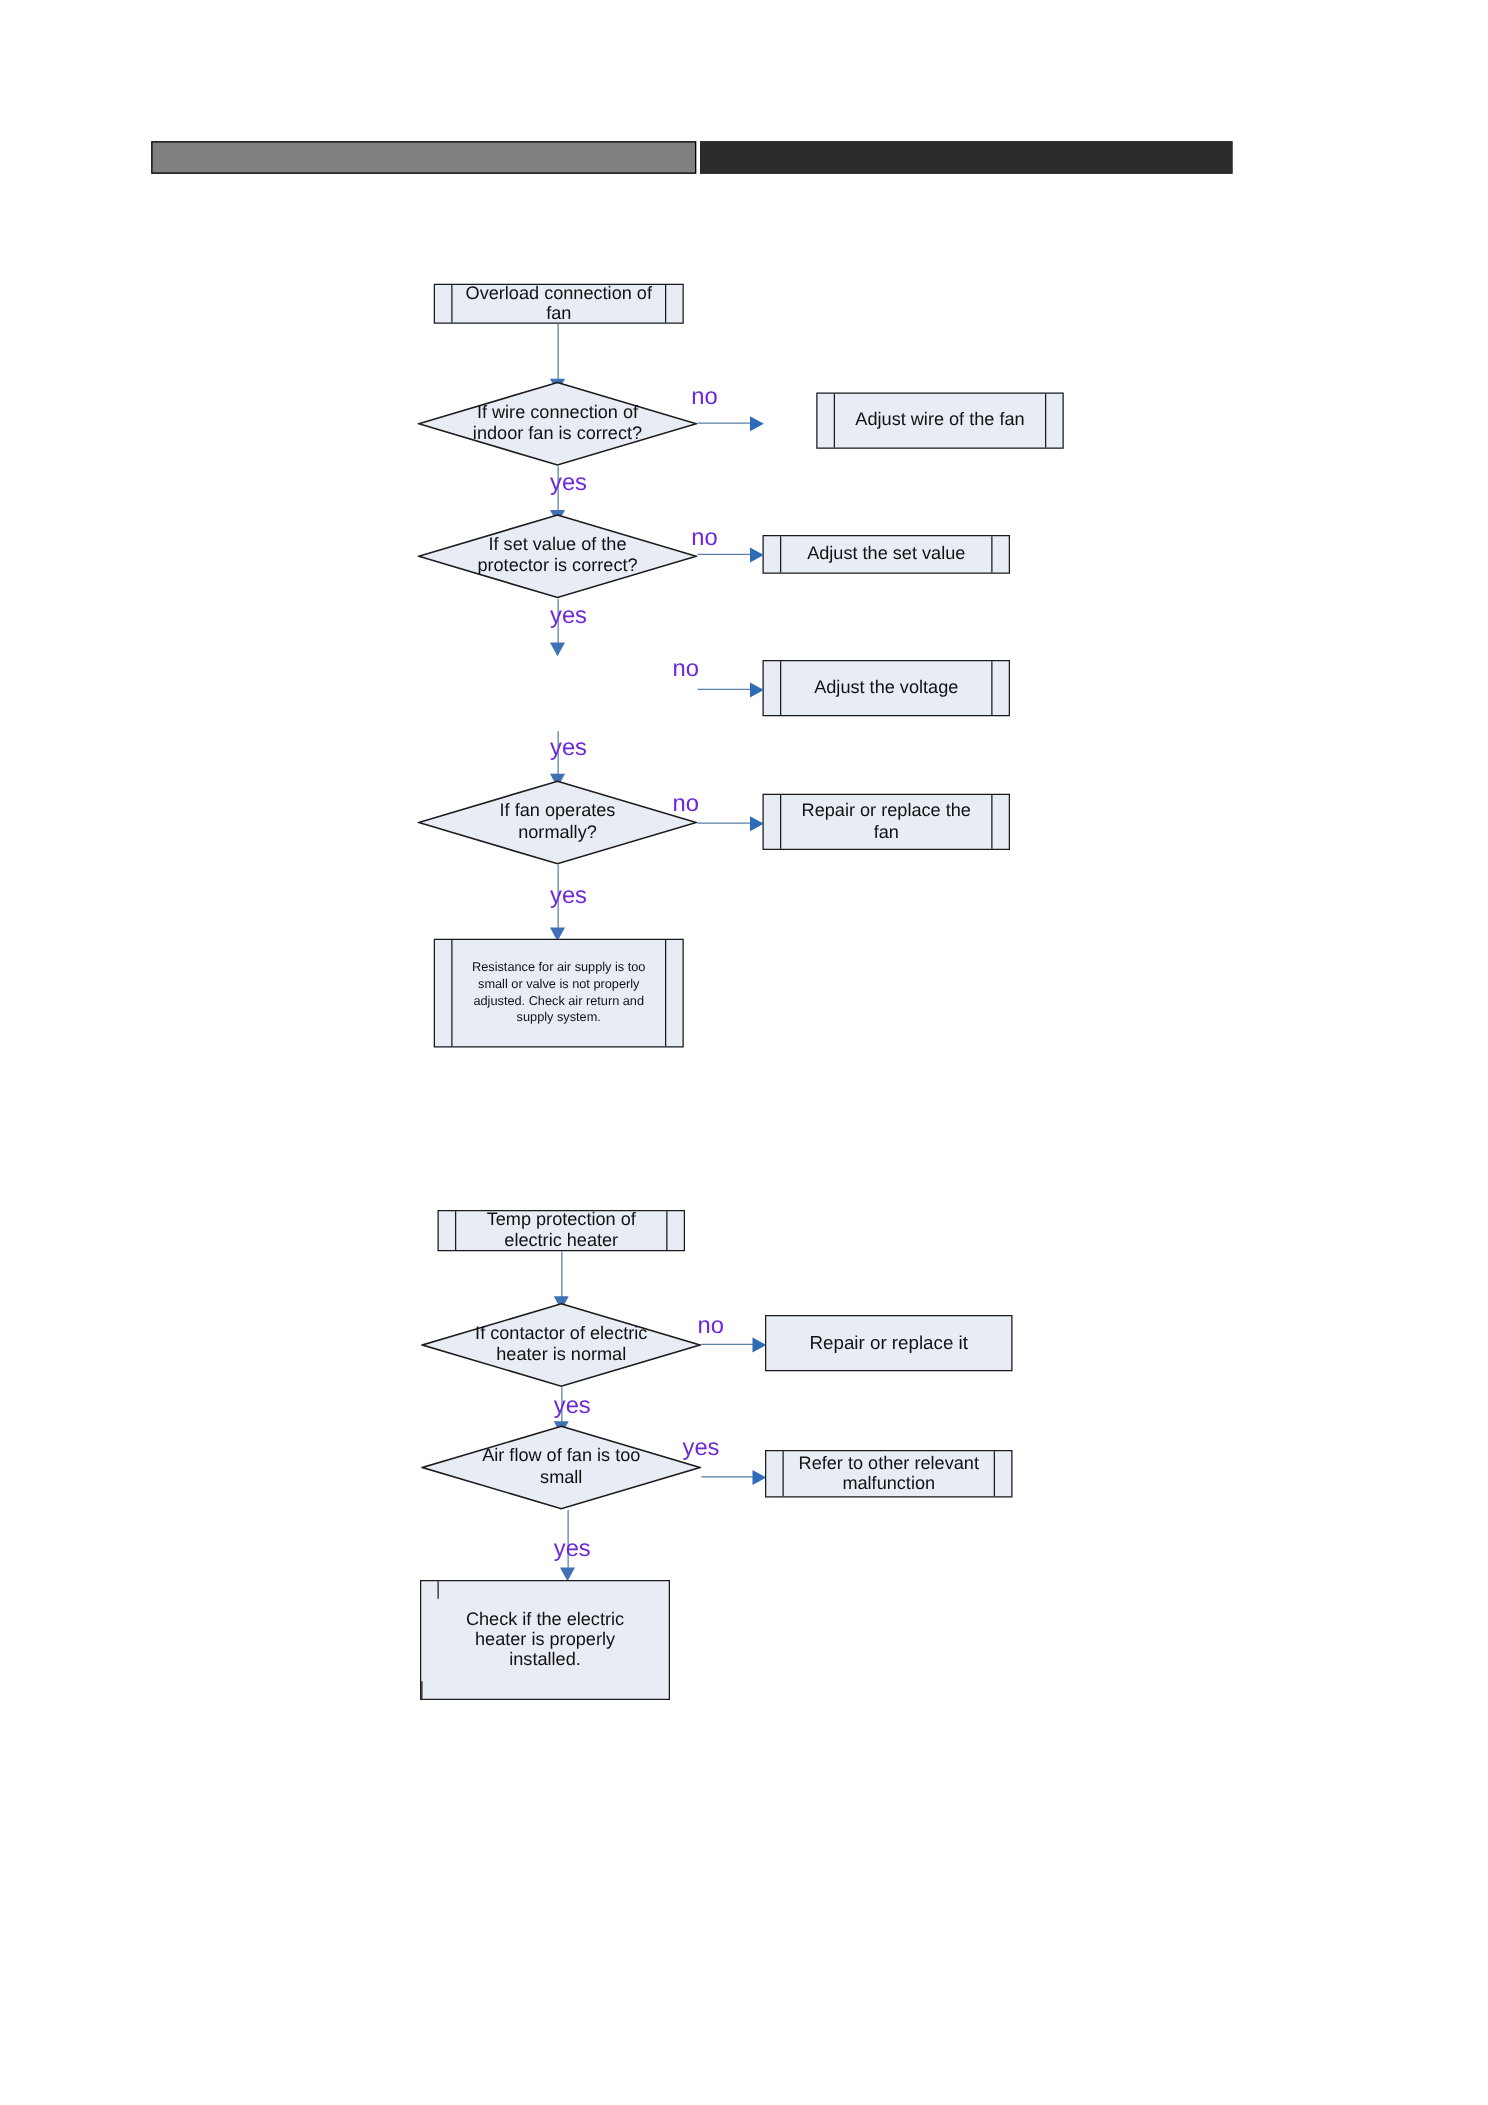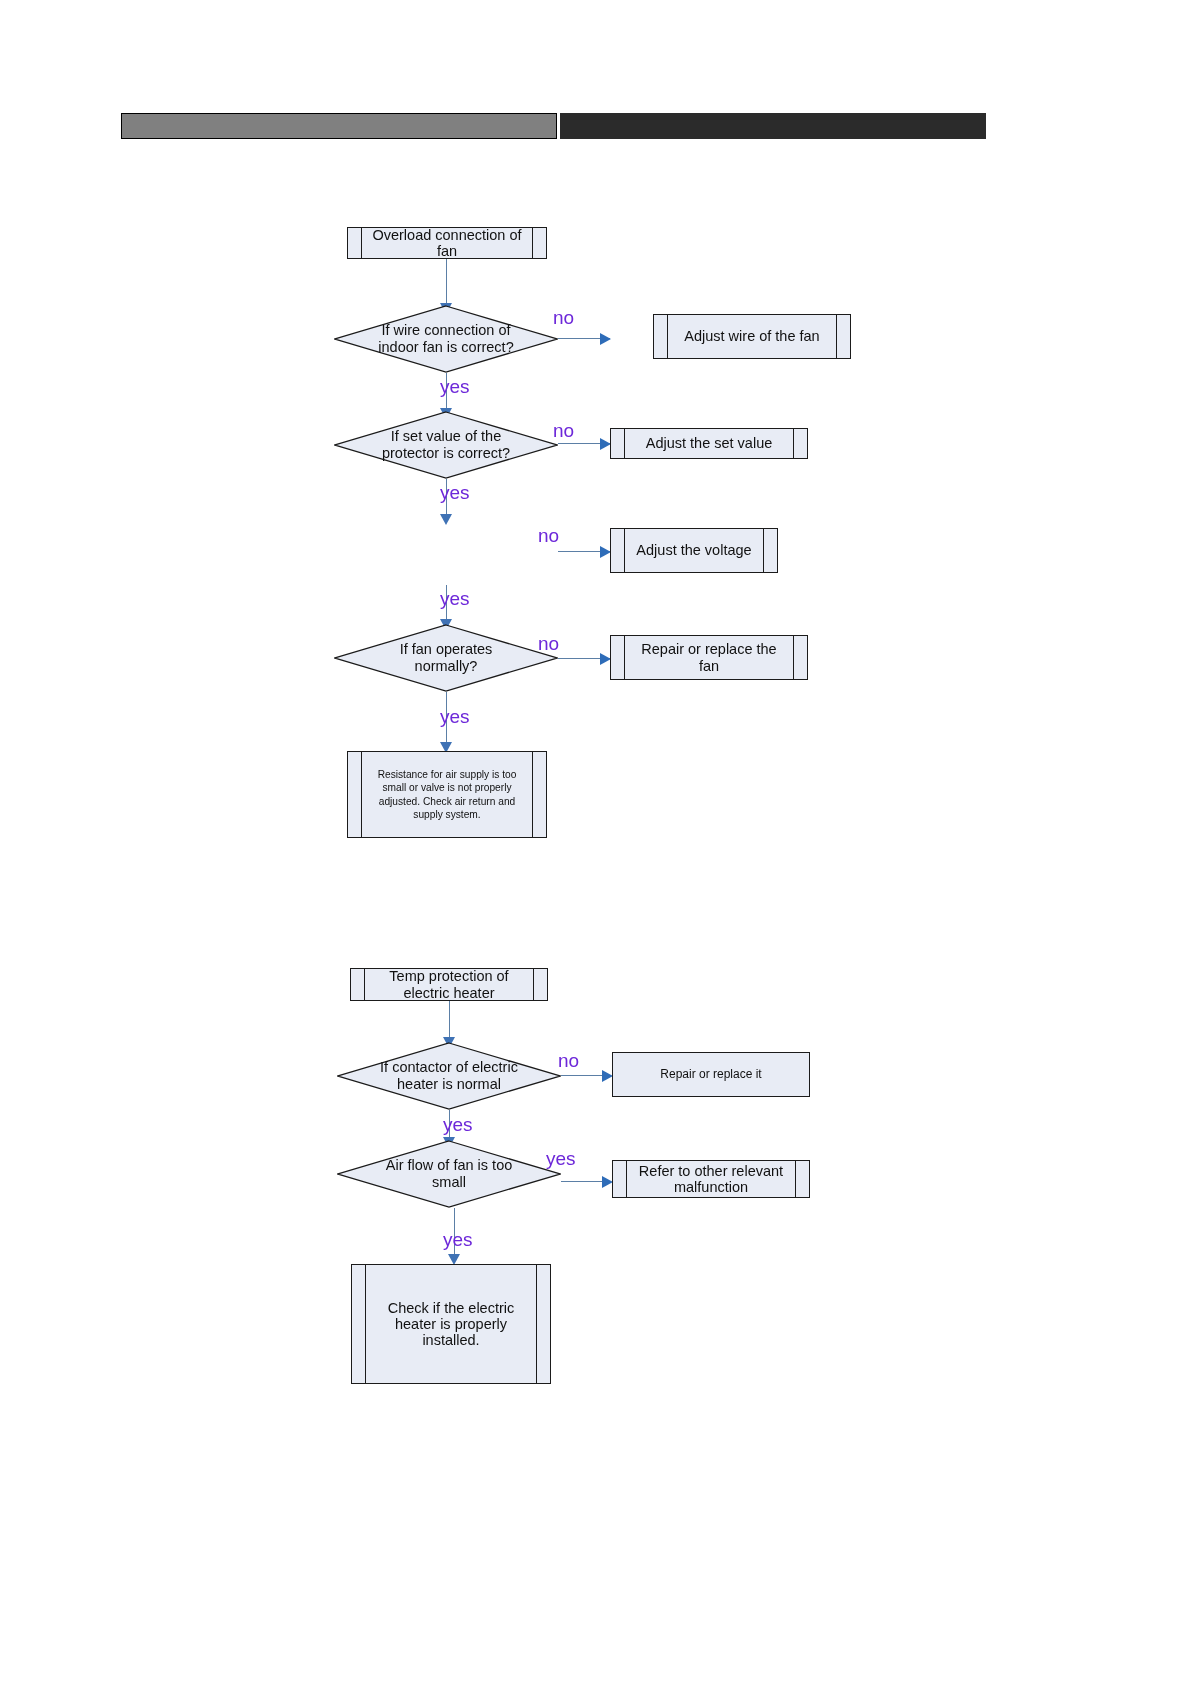--- a/index.html
+++ b/index.html
@@ -88,21 +88,21 @@
   .rbox {
     position: absolute;
     box-sizing: border-box;
     background: #e8ecf5;
     border: 1px solid #1b1b1b;
     display: flex;
     align-items: center;
     justify-content: center;
     text-align: center;
     line-height: 1.15;
-    font-size: 12px;
+    font-size: 15px;
     color: #111111;
     white-space: pre-line;
   }
 
   
   .diamond {
     position: absolute;
   }
   .diamond svg { display: block; }
   .diamond .dlabel {
@@ -215,21 +215,21 @@
 
   <div class="vline" style="left:446px; top:479px; height:40px;"></div>
   <div class="arrow-down" style="left:440px; top:514px;"></div>
   <div class="elabel" style="left:440px; top:482px;">yes</div>
 
 
   <div class="hline" style="left:558px; top:551px; width:52px;"></div>
   <div class="arrow-right" style="left:600px; top:546px;"></div>
   <div class="elabel" style="left:538px; top:525px;">no</div>
 
-  <div class="pbox" style="left:610px; top:528px; width:168px; height:45px;">
+  <div class="pbox" style="left:610px; top:528px; width:198px; height:45px;">
     <div class="gutter"></div>
     <div class="ptext">Adjust the voltage</div>
     <div class="gutter-r"></div>
   </div>
 
   <div class="vline" style="left:446px; top:585px; height:38px;"></div>
   <div class="arrow-down" style="left:440px; top:619px;"></div>
   <div class="elabel" style="left:440px; top:588px;">yes</div>
 
   <div class="diamond" style="left:334px; top:624px; width:224px; height:68px;">
@@ -311,20 +311,20 @@
     <div class="gutter"></div>
     <div class="ptext">Refer to other relevant
 malfunction</div>
     <div class="gutter-r"></div>
   </div>
 
   <div class="vline" style="left:454px; top:1208px; height:50px;"></div>
   <div class="arrow-down" style="left:448px; top:1254px;"></div>
   <div class="elabel" style="left:443px; top:1229px;">yes</div>
 
-  <div class="pbox" style="left:351px; top:1264px; width:200px; height:120px;">
+  <div class="pbox" style="left:336px; top:1264px; width:200px; height:96px;flex-direction:column;">
     <div class="gutter"></div>
     <div class="ptext">Check if the electric
 heater is properly
 installed.</div>
     <div class="gutter-r"></div>
   </div>
 </div>
 
 </body></html>

